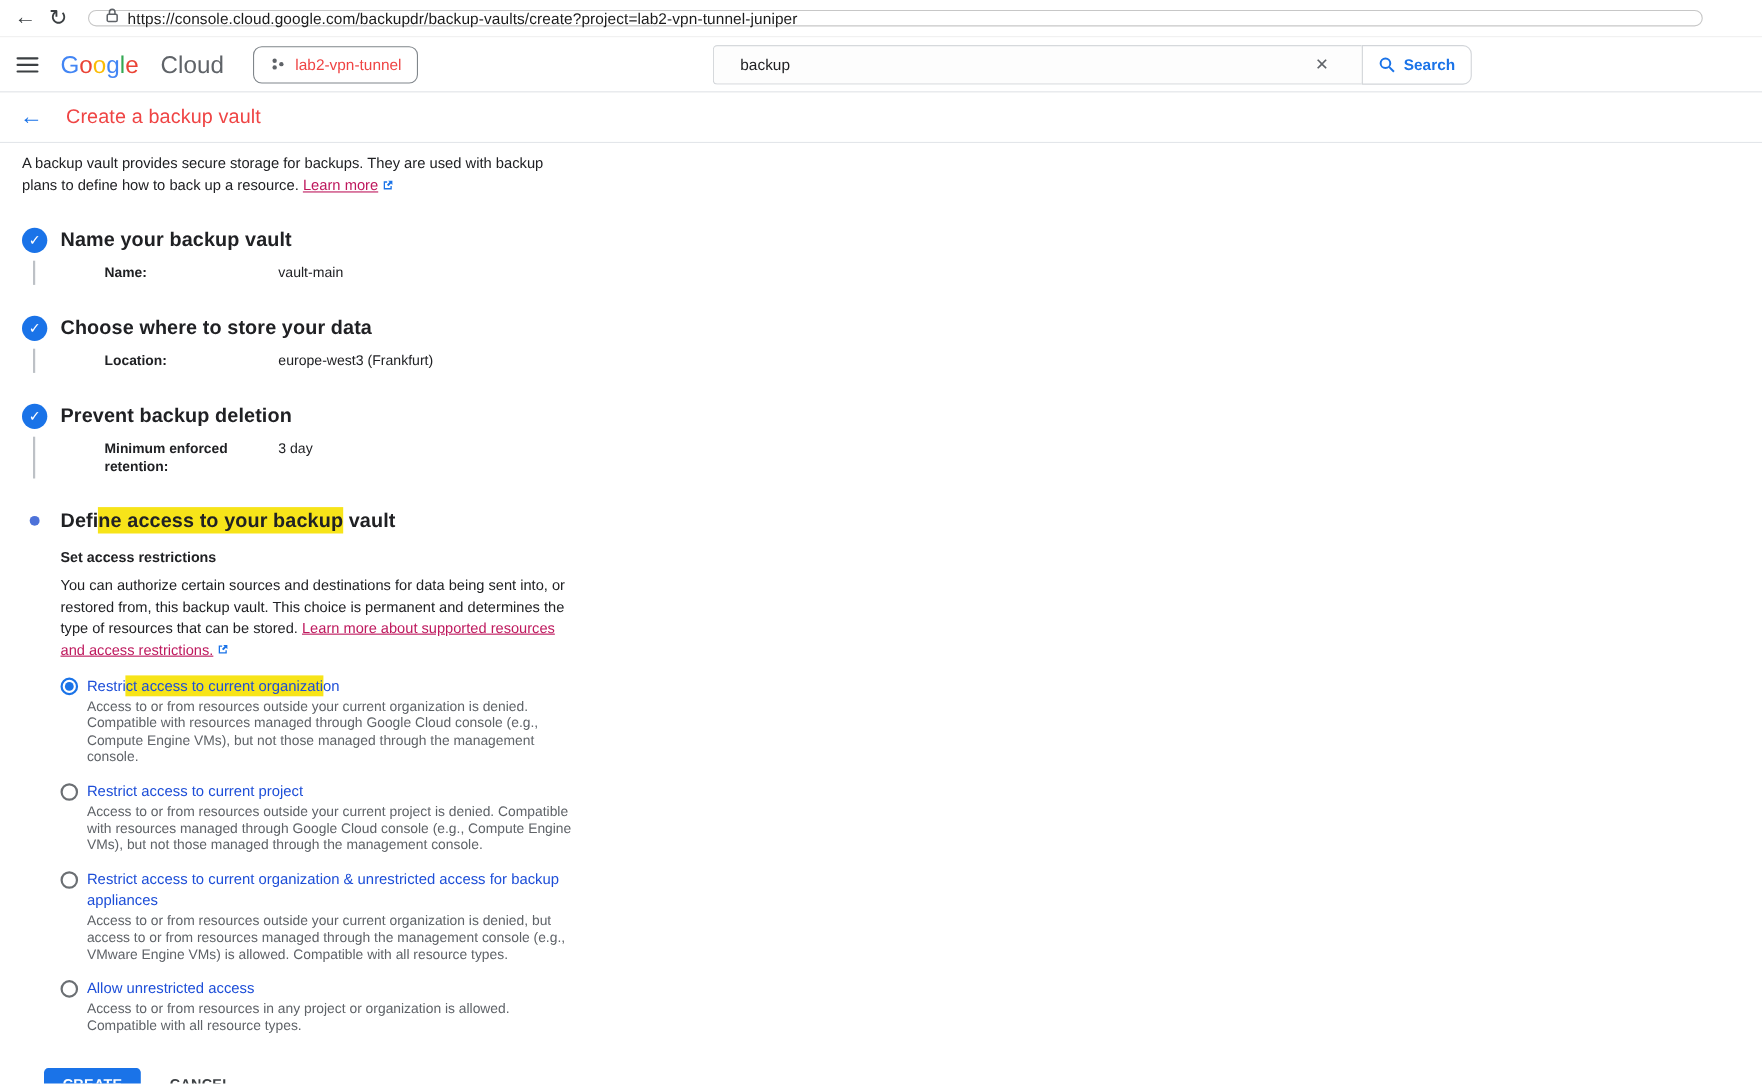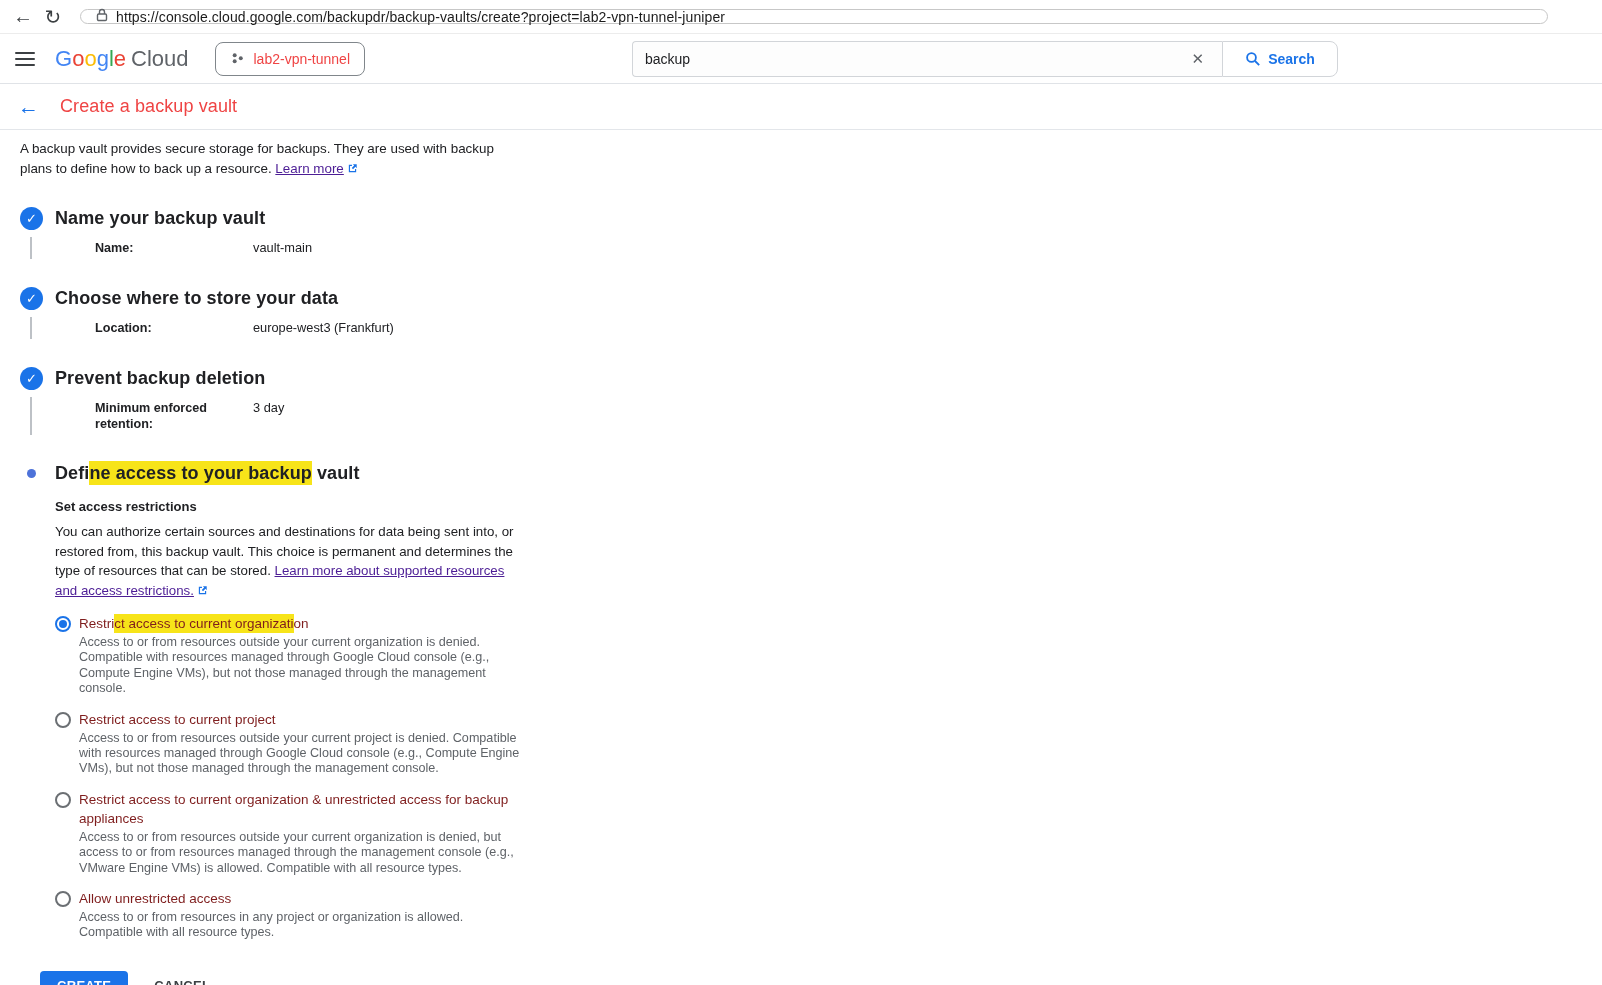--- a/index.html
+++ b/index.html
@@ -14,45 +14,45 @@
     border-radius:13px; display:flex; align-items:center; padding:0 12px; gap:8px; }
   .url-text { font-size:14px; color:#1b1b1b; letter-spacing:.1px; }
 
   
   .gc-header { height:50px; display:flex; align-items:center; padding-left:15px;
     border-bottom:1px solid #e0e3e7; background:#fff; }
   .hamburger { width:20px; height:14px; display:flex; flex-direction:column;
     justify-content:space-between; cursor:pointer; margin-right:20px; }
   .hamburger div { height:2px; background:#3c4043; border-radius:1px; }
   .gc-logo { font-size:22px; display:flex; align-items:baseline; }
-  .gc-logo .cloud { color:#5f6368; margin-left:5px; }
+  .gc-logo .cloud { color:#5f6368; margin-left:20px; }
   .l-b{color:#4285F4}.l-r{color:#EA4335}.l-y{color:#FBBC05}.l-g{color:#34A853}
   .project-btn { margin-left:26px; height:34px; border:1px solid #80868b; border-radius:8px;
     display:flex; align-items:center; gap:9px; padding:0 14px; background:#fff; cursor:pointer; }
   .project-btn span { font-size:14px; color:#ef4444; }
   .search-group { margin-left:auto; margin-right:264px; display:flex; height:36px; }
   .search-input-wrap { width:590px; border:1px solid #d2d5d9; border-right:none;
-    border-radius:4px 0 0 4px; background:#fdfdfd; display:flex; align-items:center; padding:0 12px; }
+    border-radius:4px 0 0 4px; background:#fdfdfd; display:flex; align-items:center; padding:0 24px; }
   .search-input { flex:1; border:none; outline:none; background:transparent; font-size:14px;
     color:#202124; font-family:inherit; }
   .clear-x { font-size:15px; color:#5f6368; cursor:pointer; padding:0 6px; }
-  .search-btn { width:116px; border:1px solid #d2d5d9; border-radius:0 8px 8px 0; background:#fff;
+  .search-btn { width:100px; border:1px solid #d2d5d9; border-radius:0 8px 8px 0; background:#fff;
     display:flex; align-items:center; justify-content:center; gap:7px; cursor:pointer; }
   .search-btn span { color:#1a73e8; font-size:14px; font-weight:700; }
 
   
   .title-bar { height:46px; display:flex; align-items:center; padding-left:18px;
     border-bottom:1px solid #e3e6ea; }
   .back-arrow { color:#1a73e8; font-size:21px; width:26px; cursor:pointer; }
   .page-title { font-size:18px; color:#ef4444; margin-left:16px; letter-spacing:.1px; }
 
   
   .content { padding:9px 0 0 20px; }
   .desc { width:505px; font-size:13.4px; line-height:19.5px; color:#202124; }
-  a.gc-link { color:#4c1d95; text-decoration:underline; cursor:pointer; }
+  a.gc-link { color:#be185d; text-decoration:underline; cursor:pointer; }
   .ext-ico { display:inline-block; vertical-align:-1px; margin-left:3px; }
 
   .step { margin-top:28px; }
   .step-head { display:flex; align-items:center; }
   .step-check { width:23px; height:23px; border-radius:50%; background:#1a73e8; color:#fff;
     display:flex; align-items:center; justify-content:center; font-size:13px; font-weight:bold;
     flex:0 0 23px; }
   .step-dot-wrap { width:23px; display:flex; justify-content:center; flex:0 0 23px; }
   .step-dot { width:9px; height:9px; border-radius:50%; background:#4d72d9; }
   .step-title { font-size:18px; font-weight:700; letter-spacing:.1px; margin-left:12px; }
@@ -68,21 +68,21 @@
   .access-intro { margin:8px 0 0 35px; width:462px; font-size:13.3px; line-height:19.5px; }
 
   .options { margin:13px 0 0 35px; }
   .option { display:flex; margin-bottom:13px; }
   .radio { width:16px; height:16px; border-radius:50%; border:2px solid #6b6f73; flex:0 0 16px;
     margin-top:2px; cursor:pointer; position:relative; background:#fff; }
   .radio.sel { border-color:#1a73e8; }
   .radio.sel::after { content:""; position:absolute; left:2px; top:2px; width:8px; height:8px;
     border-radius:50%; background:#1a73e8; }
   .option-body { margin-left:8px; }
-  .option-label { font-size:13.5px; line-height:19px; color:#7f1d1d; max-width:432px; }
+  .option-label { font-size:13.5px; line-height:19px; color:#1d4ed8; max-width:432px; }
   .option-desc { margin-top:2px; width:450px; font-size:12.6px; line-height:15.4px; color:#5f6368; }
 
   .actions { position:relative; margin:30px 0 0 20px; display:flex; align-items:center; gap:26px; }
   .create-btn { background:#1a73e8; color:#fff; border:none; border-radius:4px; height:30px;
     padding:0 17px; font-size:13px; font-weight:700; letter-spacing:.3px; cursor:pointer;
     font-family:inherit; }
   .cancel-btn { background:none; border:none; font-size:13px; font-weight:700; color:#3c4043;
     letter-spacing:.3px; cursor:pointer; font-family:inherit; }
 </style>
 </head>

